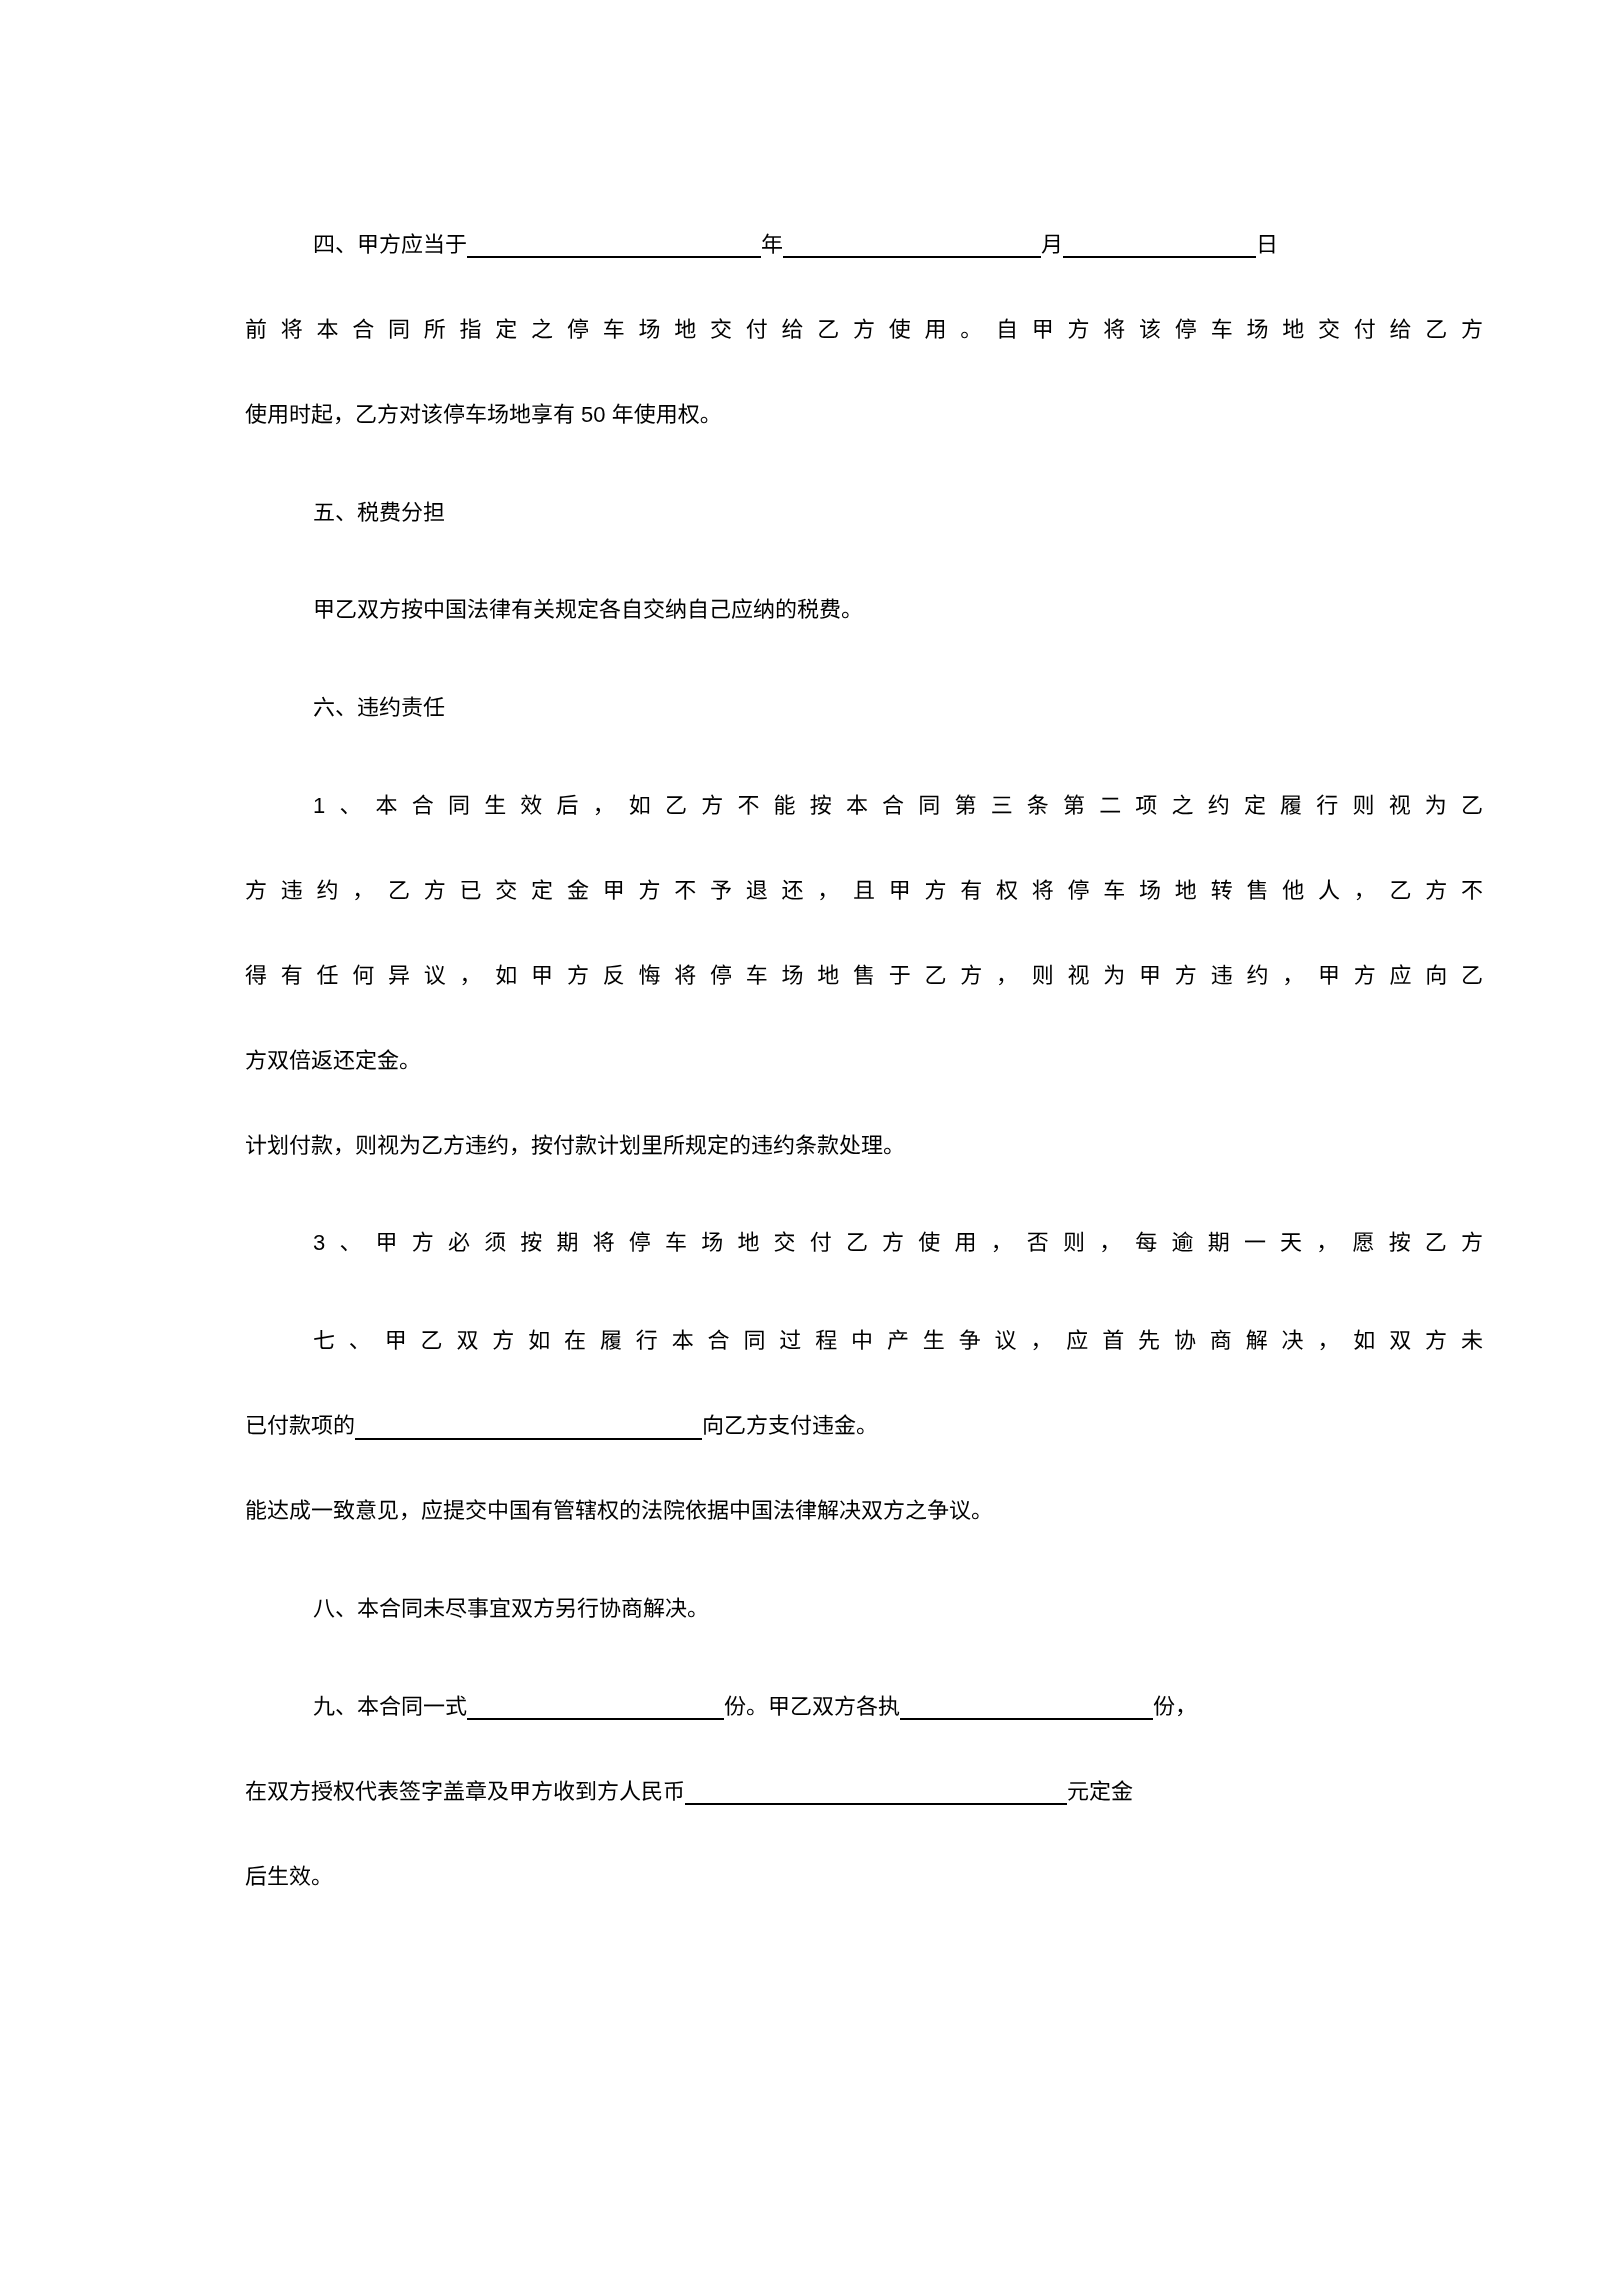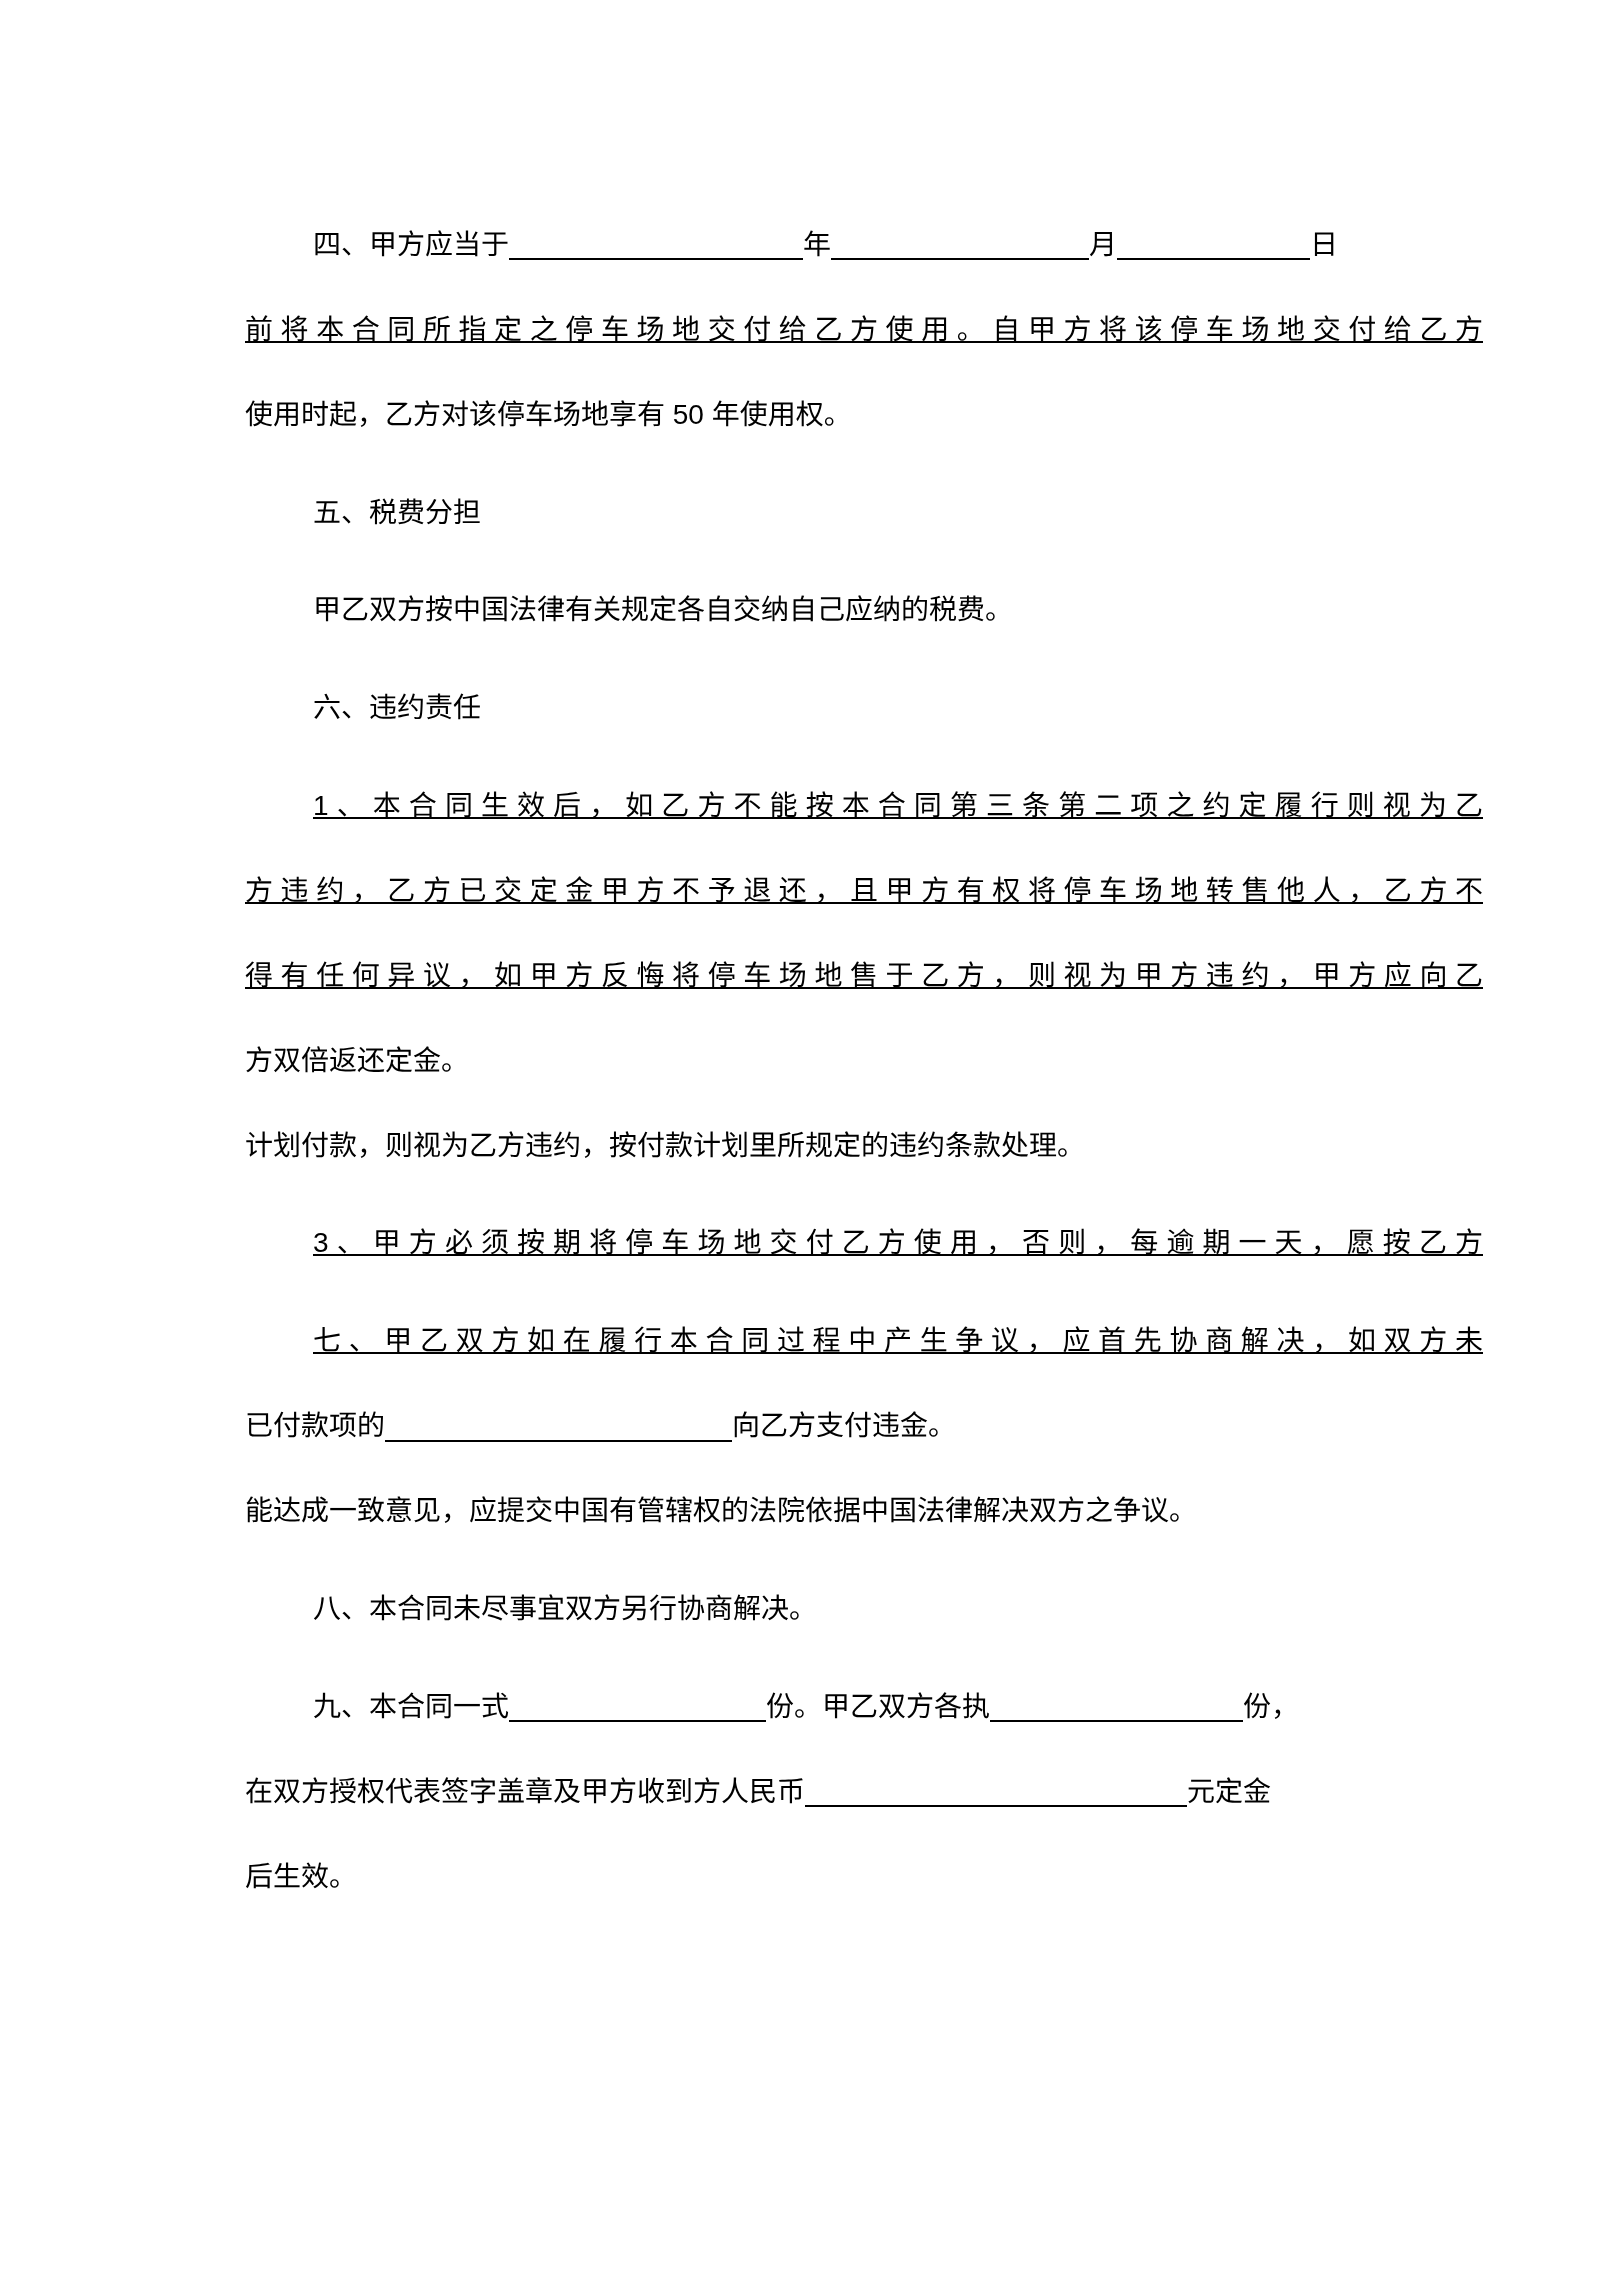--- a/index.html
+++ b/index.html
@@ -16,32 +16,31 @@
     font-family: "Liberation Sans", sans-serif;
     color: #000000;
   }
   .textblock {
     position: absolute;
     left: 245px;
     top: 202px;
     width: 1238px;
   }
   .line {
-    font-size: 28px;
+    font-size: 22px;
     line-height: 85px;
     height: 85px;
     white-space: nowrap;
     color: #000000;
   }
   .line.justify {
     white-space: normal;
     text-align: justify;
     text-align-last: justify;
     text-justify: inter-character;
-    text-decoration: underline;
   }
   .line.indent {
     padding-left: 68px;
   }
   .line.parabreak {
     margin-top: 12.7px;
   }
   .blank {
     display: inline-block;
     height: 12.7px;

